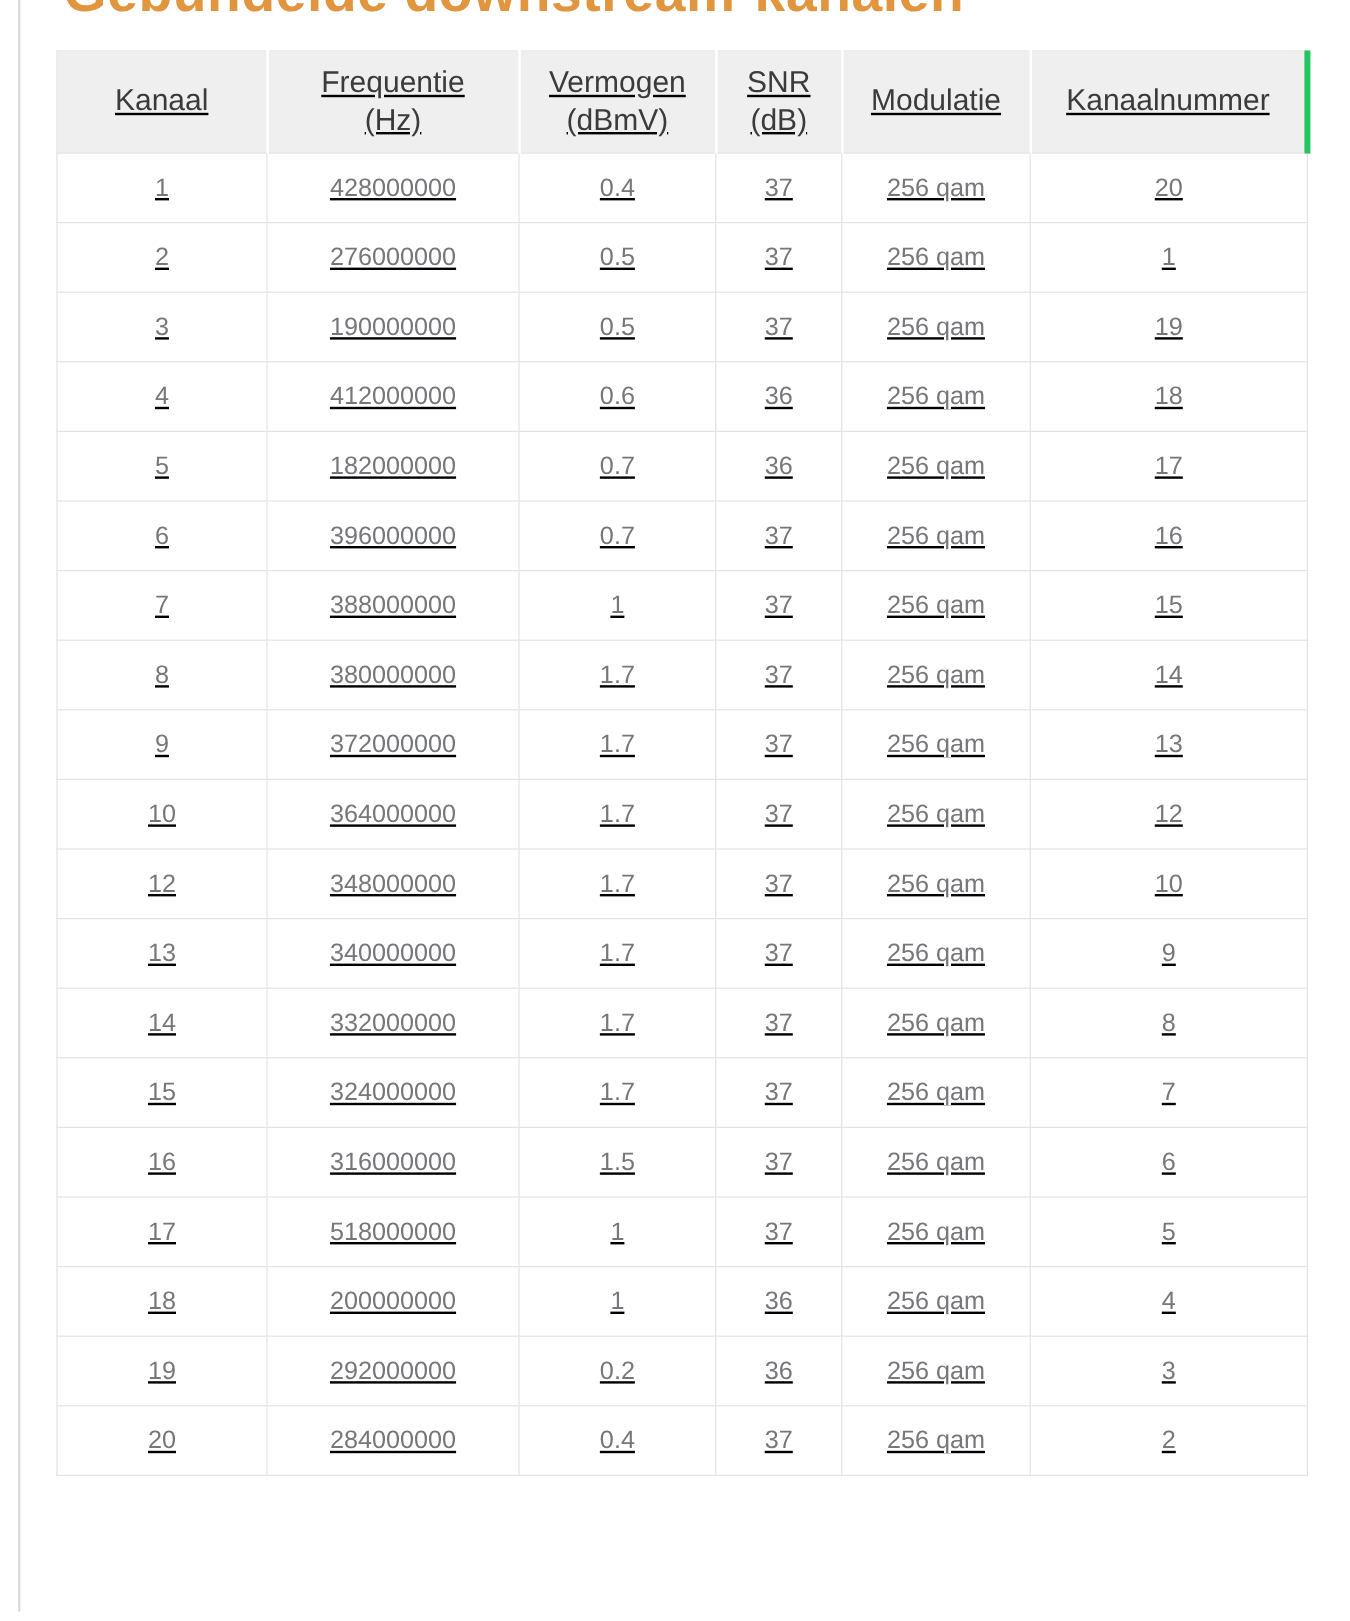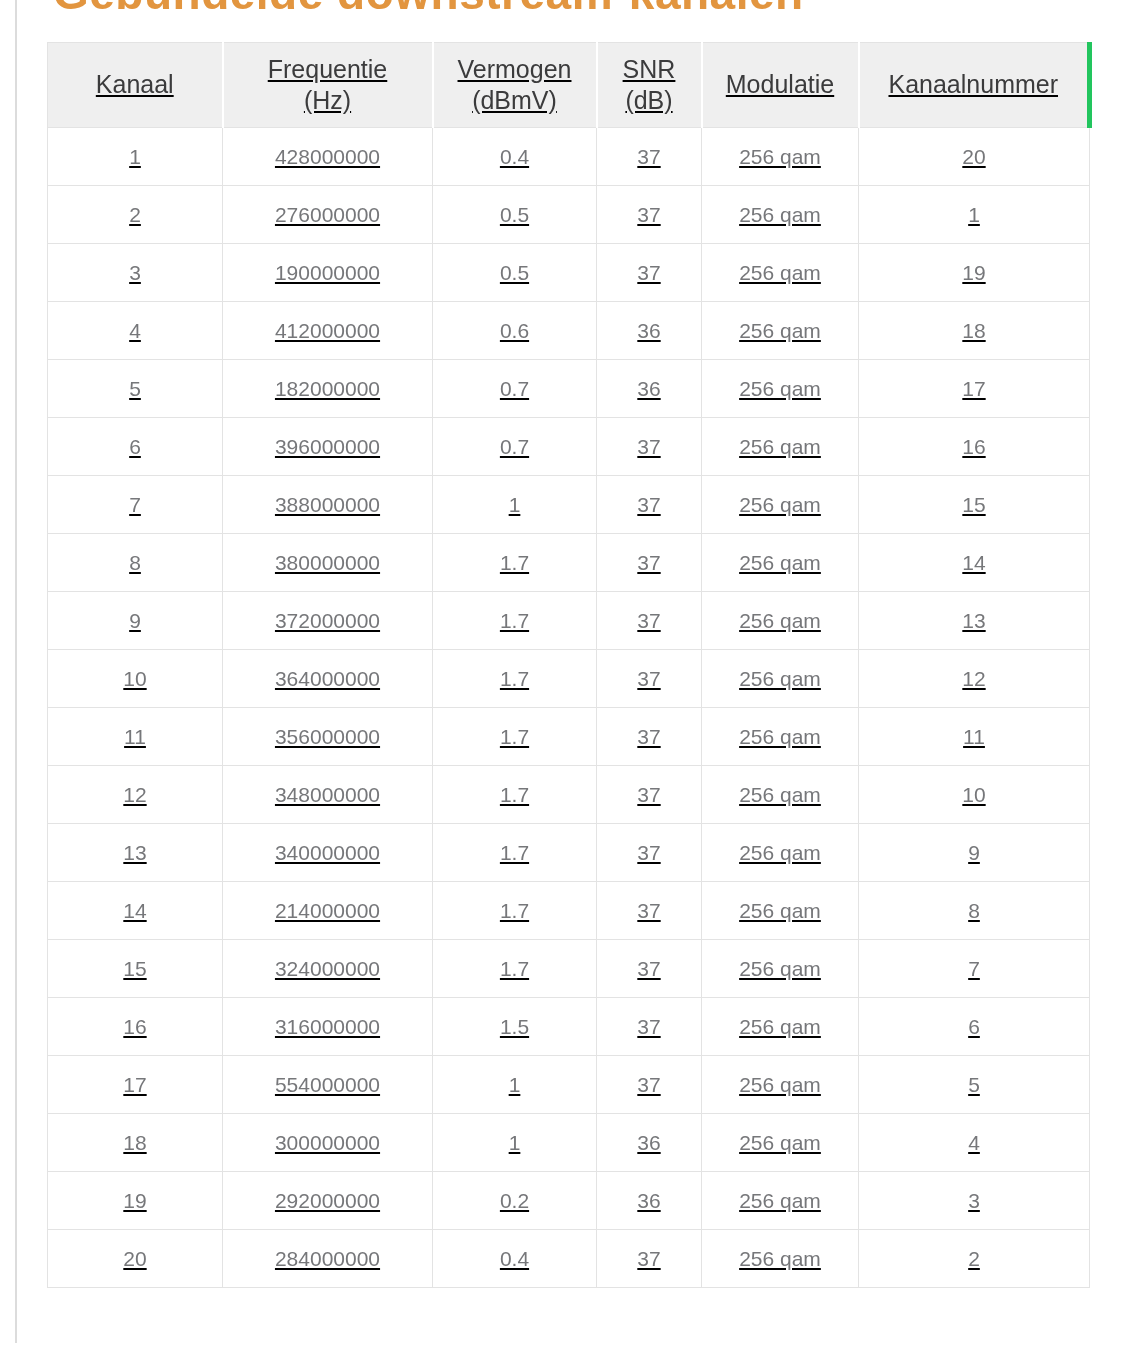--- a/index.html
+++ b/index.html
@@ -175,46 +175,38 @@
         </tr>
         <tr>
           <td>10</td>
           <td>364000000</td>
           <td>1.7</td>
           <td>37</td>
           <td>256 qam</td>
           <td>12</td>
         </tr>
         <tr>
-          <td>11</td>
-          <td>356000000</td>
-          <td>1.7</td>
-          <td>37</td>
-          <td>256 qam</td>
-          <td>11</td>
-        </tr>
-        <tr>
           <td>12</td>
           <td>348000000</td>
           <td>1.7</td>
           <td>37</td>
           <td>256 qam</td>
           <td>10</td>
         </tr>
         <tr>
           <td>13</td>
           <td>340000000</td>
           <td>1.7</td>
           <td>37</td>
           <td>256 qam</td>
           <td>9</td>
         </tr>
         <tr>
           <td>14</td>
-          <td>214000000</td>
+          <td>332000000</td>
           <td>1.7</td>
           <td>37</td>
           <td>256 qam</td>
           <td>8</td>
         </tr>
         <tr>
           <td>15</td>
           <td>324000000</td>
           <td>1.7</td>
           <td>37</td>
@@ -224,29 +216,29 @@
         <tr>
           <td>16</td>
           <td>316000000</td>
           <td>1.5</td>
           <td>37</td>
           <td>256 qam</td>
           <td>6</td>
         </tr>
         <tr>
           <td>17</td>
-          <td>554000000</td>
+          <td>518000000</td>
           <td>1</td>
           <td>37</td>
           <td>256 qam</td>
           <td>5</td>
         </tr>
         <tr>
           <td>18</td>
-          <td>300000000</td>
+          <td>200000000</td>
           <td>1</td>
           <td>36</td>
           <td>256 qam</td>
           <td>4</td>
         </tr>
         <tr>
           <td>19</td>
           <td>292000000</td>
           <td>0.2</td>
           <td>36</td>

